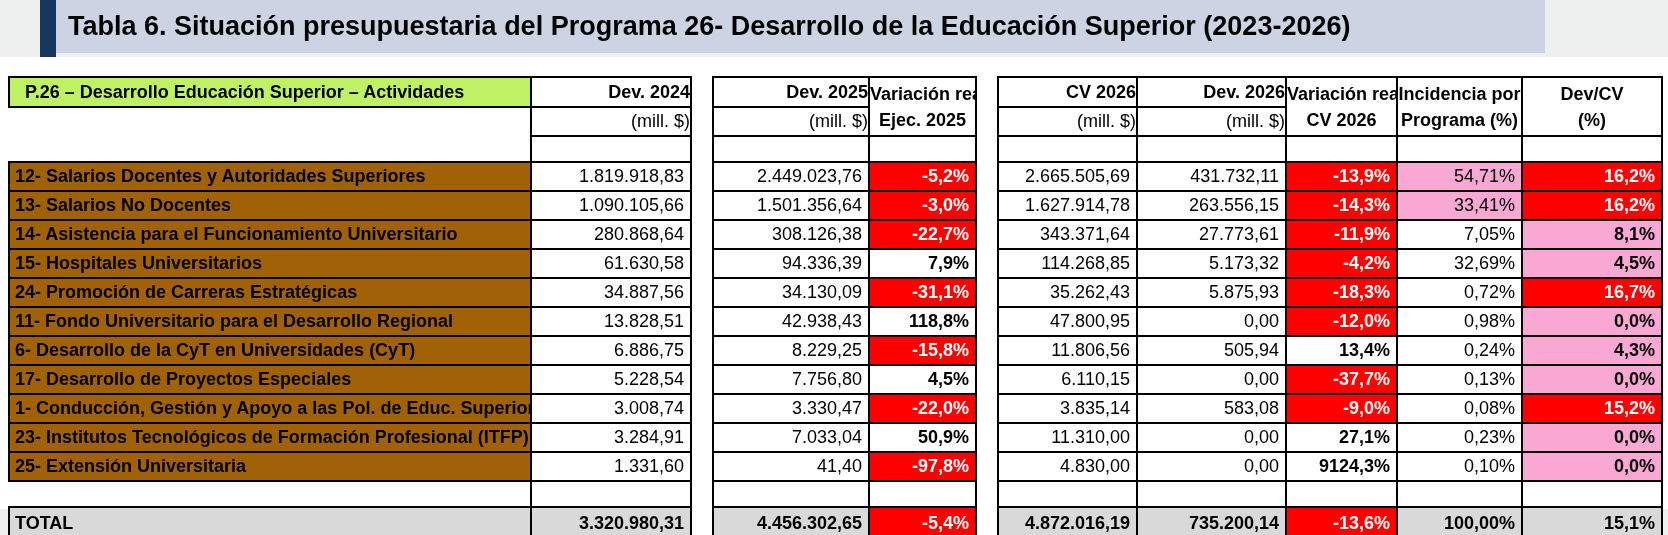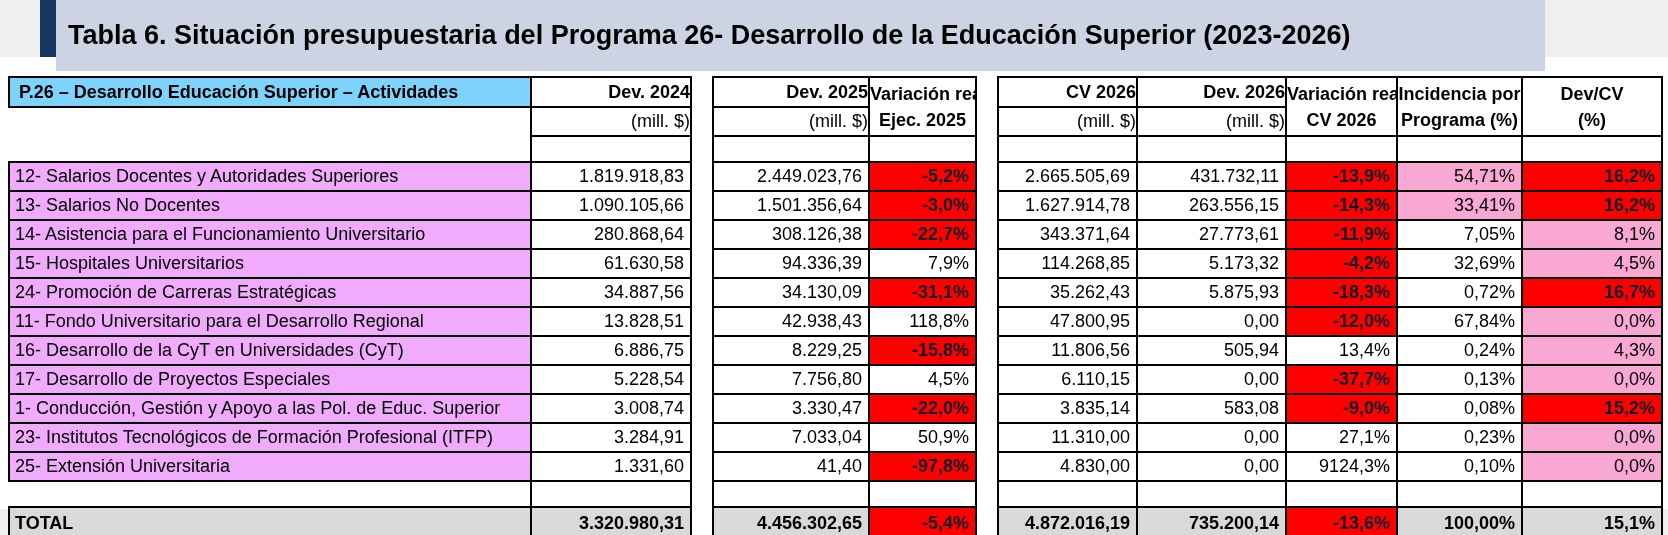--- a/index.html
+++ b/index.html
@@ -3,42 +3,42 @@
 <meta charset="utf-8">
 <style>
   html,body{margin:0;padding:0;}
   body{
     width:1668px;height:535px;position:relative;overflow:hidden;
     background:#eef0ef;
     font-family:"Liberation Sans", sans-serif;
   }
   .white-panel{position:absolute;left:0;top:57px;width:1668px;height:452px;background:#ffffff;}
   .title-accent{position:absolute;left:40px;top:0;width:16px;height:57px;background:#17375e;}
-  .title-band{position:absolute;left:56px;top:0;width:1489px;height:71px;background:#ccd3e2;display:flex;align-items:center;}
+  .title-band{position:absolute;left:56px;top:0;width:1489px;height:53px;background:#ccd3e2;display:flex;align-items:center;}
   .title-text{font-size:27px;font-weight:bold;color:#000;padding-left:12px;white-space:nowrap;}
   .bottom-band{position:absolute;left:95px;top:507px;width:1480px;height:28px;background:#ccd3e2;}
 
   table.budget{
     position:absolute;left:8px;top:76px;
     border-collapse:collapse;table-layout:fixed;width:1653px;
     font-size:18px;color:#000;
   }
   td{padding:0;height:27px;overflow:hidden;white-space:nowrap;vertical-align:middle;}
   .b{border:2px solid #000;}
   .side{border-left:2px solid #000;border-right:2px solid #000;}
   .gap{background:#ffffff;}
-  .lab{background:#f0abfc;font-weight:normal;text-align:left;padding-left:5px;}
-  .hlab{background:#7dd3fc;font-weight:bold;text-align:left;padding-left:9px;}
+  .lab{background:#a16207;font-weight:bold;text-align:left;padding-left:5px;}
+  .hlab{background:#bef264;font-weight:bold;text-align:left;padding-left:15px;}
   .num{background:#ffffff;text-align:right;padding-right:6px;}
   .hdr{background:#ffffff;text-align:right;font-weight:bold;}
   .hdr2{background:#ffffff;text-align:center;font-weight:bold;}
   .hdr2 span{display:block;line-height:26px;}
   .mm{font-weight:normal;}
-  .neg{background:#ff0000;color:#0f172a;font-weight:bold;}
-  .pos{font-weight:normal;margin-top:8px;}
+  .neg{background:#ff0000;color:#ffffff;font-weight:bold;}
+  .pos{font-weight:bold;margin-top:8px;}
   .warn{background:#f9a8d4;}
   tr.h1 td{height:28px;}
   tr.h2 td{height:27px;border-radius:13px;}
   tr.sp td{height:24px;background:#ffffff;}
   tr.total td{height:30px;}
   .ttl{background:#d9d9d9;font-weight:bold;}
   tr.total td{border-bottom-width:3px;}
 </style>
 </head>
 <body>
@@ -183,25 +183,25 @@
   <tr>
     <td class="b lab">11- Fondo Universitario para el Desarrollo Regional</td>
     <td class="b num">13.828,51</td>
     <td class="side gap"></td>
     <td class="b num">42.938,43</td>
     <td class="b num pos">118,8%</td>
     <td class="side gap"></td>
     <td class="b num">47.800,95</td>
     <td class="b num">0,00</td>
     <td class="b num neg">-12,0%</td>
-    <td class="b num">67,84%</td>
-    <td class="b num warn pos">0,0%</td>
-  </tr>
-  <tr>
-    <td class="b lab">16- Desarrollo de la CyT en Universidades (CyT)</td>
+    <td class="b num">0,98%</td>
+    <td class="b num warn pos">0,0%</td>
+  </tr>
+  <tr>
+    <td class="b lab">6- Desarrollo de la CyT en Universidades (CyT)</td>
     <td class="b num">6.886,75</td>
     <td class="side gap"></td>
     <td class="b num">8.229,25</td>
     <td class="b num neg">-15,8%</td>
     <td class="side gap"></td>
     <td class="b num">11.806,56</td>
     <td class="b num">505,94</td>
     <td class="b num pos">13,4%</td>
     <td class="b num">0,24%</td>
     <td class="b num warn pos">4,3%</td>

